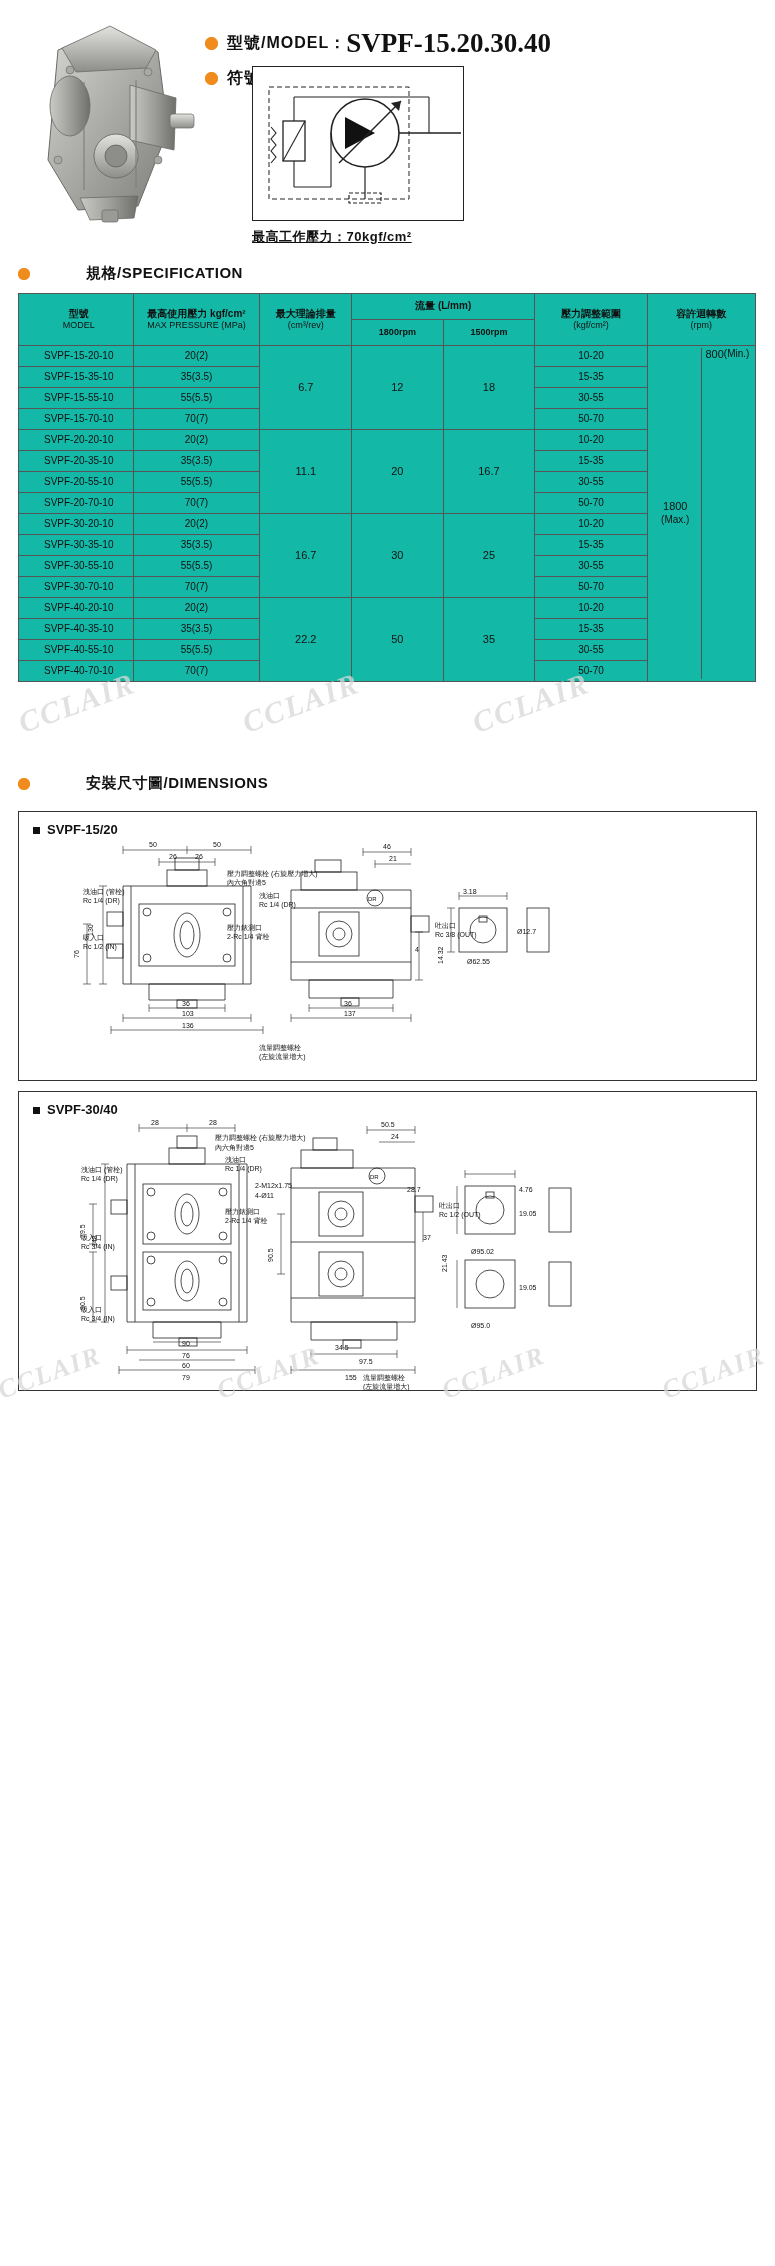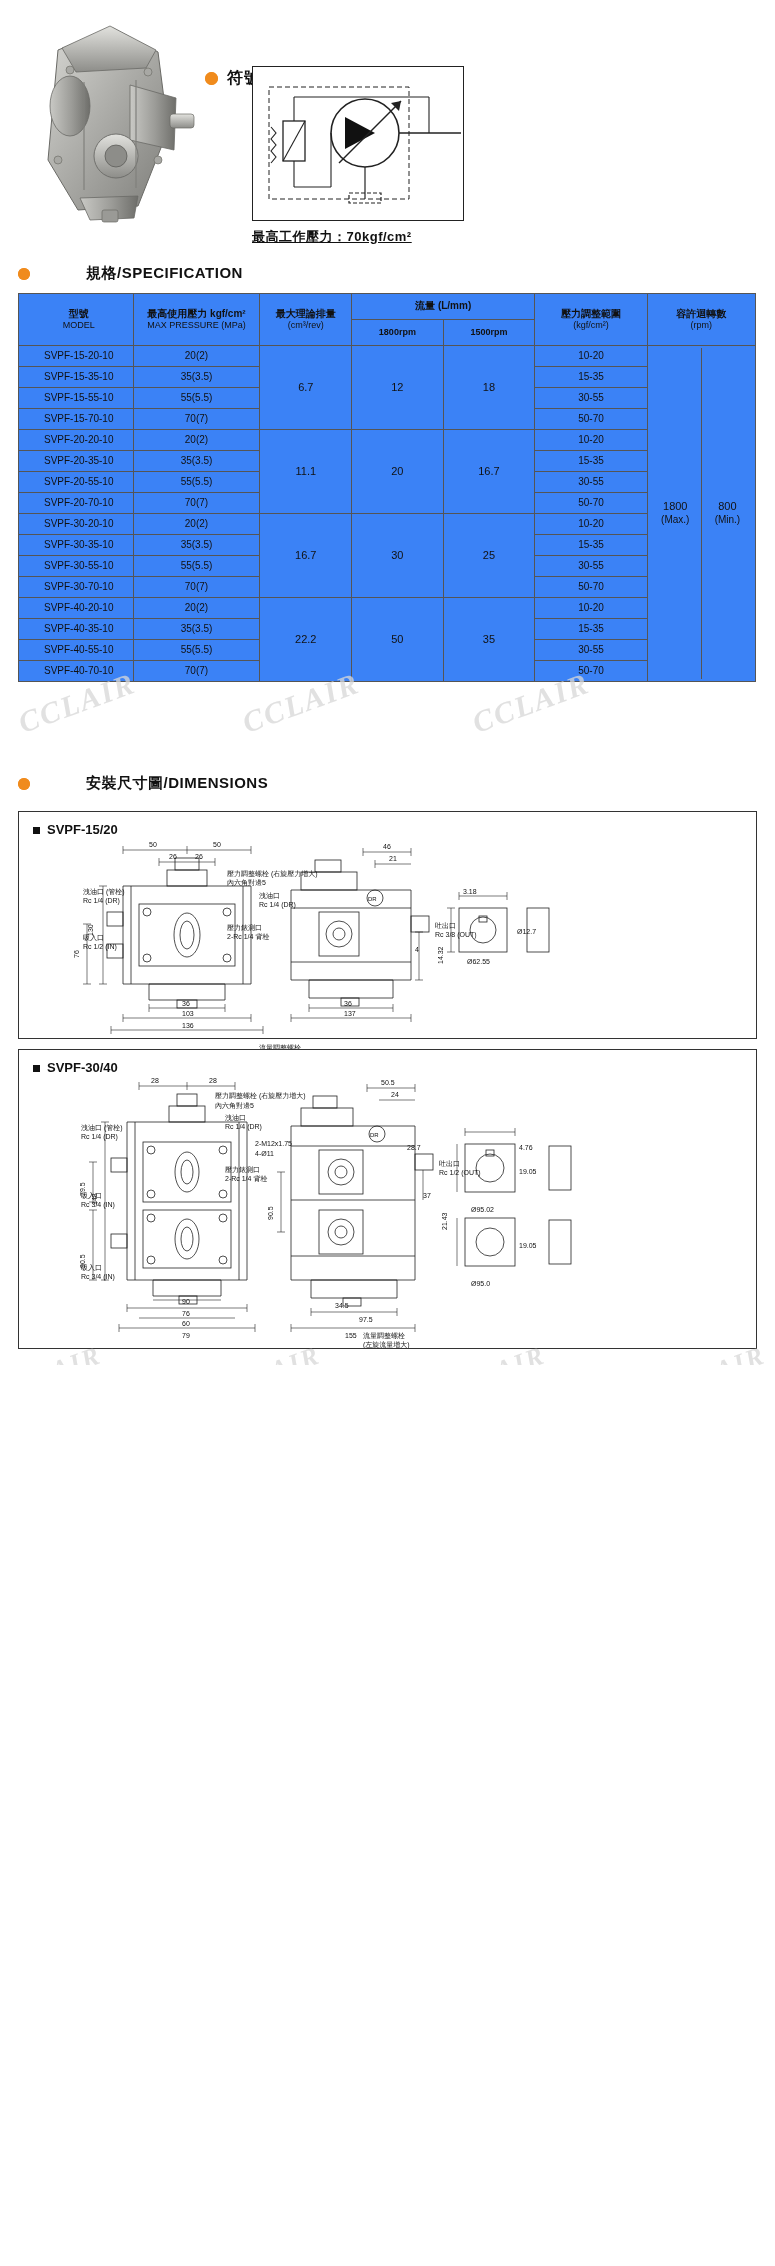--- a/index.html
+++ b/index.html
@@ -44,21 +44,21 @@
   }
 
   
   .sec-head { display:flex; align-items:center; margin:14px 0 10px 18px;gap:47px; }
   .sec-head .orange-dot { width:12px; height:12px; }
   .sec-head-text { font-size:15px; font-weight:bold; letter-spacing:0.5px; }
 
   
   table.spec {
     border-collapse:collapse; margin:0 0 0 18px; width:738px;
-    font-size:10px; color:#111; background:#3b82f6;
+    font-size:10px; color:#111; background:#14b8a6;
   }
   table.spec th, table.spec td {
     border:1px solid #555; text-align:center; vertical-align:middle;
     padding:2px 2px; line-height:1.25;
   }
   table.spec th { font-weight:bold; height:26px; }
   table.spec td { height:21px; }
   .th-sub { font-size:9px; font-weight:normal; }
   .model-col { width:110px; text-align:left; padding-left:8px !important; }
   .cell-big { font-size:11px; }
@@ -105,21 +105,21 @@
     margin:10px 18px 0 18px; border:1px solid #333; background:#fff;
     position:relative;
   }
   .dim-box .title {
     position:absolute; left:14px; top:10px; font-size:13px; font-weight:bold;
   }
   .dim-box .title .sq {
     display:inline-block; width:7px; height:7px; background:#111; margin-right:7px;
     vertical-align:middle;
   }
-  .dim1 { height:228px; }
+  .dim1 { height:270px; }
   .dim2 { height:300px; }
   svg.draw { position:absolute; left:0; top:0; }
   .dim-box svg text { font-family:"Liberation Sans", sans-serif; }
 </style>
 </head>
 <body>
 
 <div class="page">
 
   <div class="top-block">
@@ -162,20 +162,25 @@
         <circle cx="52" cy="60" r="4" fill="#a8a8a4" stroke="#66665f" stroke-width="0.6"></circle>
         <circle cx="130" cy="62" r="4" fill="#a8a8a4" stroke="#66665f" stroke-width="0.6"></circle>
         <circle cx="140" cy="150" r="4" fill="#a8a8a4" stroke="#66665f" stroke-width="0.6"></circle>
         <circle cx="40" cy="150" r="4" fill="#a8a8a4" stroke="#66665f" stroke-width="0.6"></circle>
 
         <path d="M66,72 L66,180" stroke="#80807c" stroke-width="1.2" fill="none"></path>
         <path d="M118,70 L118,178" stroke="#80807c" stroke-width="1.2" fill="none"></path>
       </svg>
     </div>
 
+    <div class="model-line">
+      <span class="orange-dot"></span>
+      <span class="lbl-cn">型號/MODEL：</span>
+      <span class="model-val">SVPF-15.20.30.40</span>
+    </div>
 
     <div class="sym-line">
       <span class="orange-dot"></span>
       <span class="lbl-cn">符號：</span>
     </div>
 
     <div class="symbol-box">
       <svg width="210" height="153" viewBox="0 0 210 153">
 
         <rect x="16" y="20" width="140" height="112" fill="none" stroke="#222" stroke-width="1" stroke-dasharray="5,3"></rect>
@@ -254,21 +259,21 @@
         <td rowspan="4" class="cell-big">6.7</td>
         <td rowspan="4" class="cell-big">12</td>
         <td rowspan="4" class="cell-big">18</td>
         <td>10-20</td>
         <td rowspan="16">
           <div style="display:flex;height:100%;">
             <div style="flex:1;display:flex;flex-direction:column;justify-content:center;border-right:1px solid #555;">
               <div class="cell-big">1800</div>
               <div>(Max.)</div>
             </div>
-            <div style="flex:1;display:flex;flex-direction:column;justify-content:center;">
+            <div style="flex:1;display:flex;flex-direction:row;justify-content:center;">
               <div class="cell-big">800</div>
               <div>(Min.)</div>
             </div>
           </div>
         </td>
       </tr>
       <tr>
         <td class="model-col">SVPF-15-35-10</td>
         <td>35(3.5)</td>
         <td>15-35</td>

